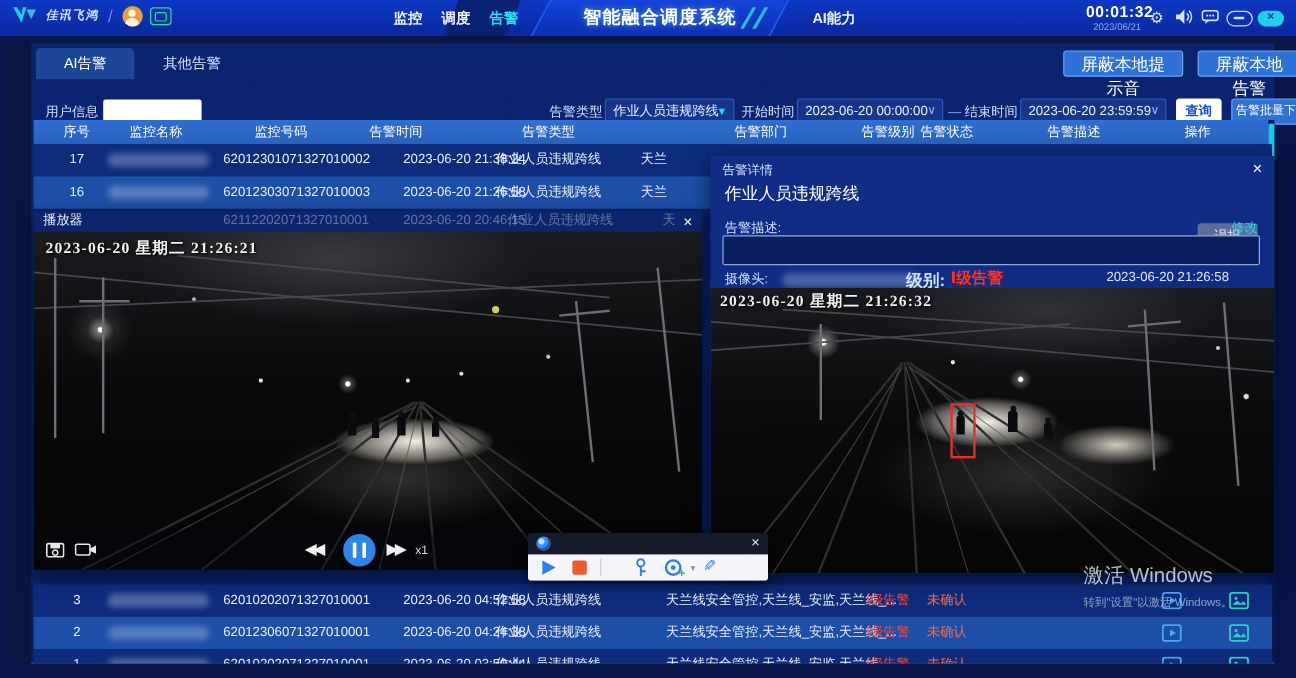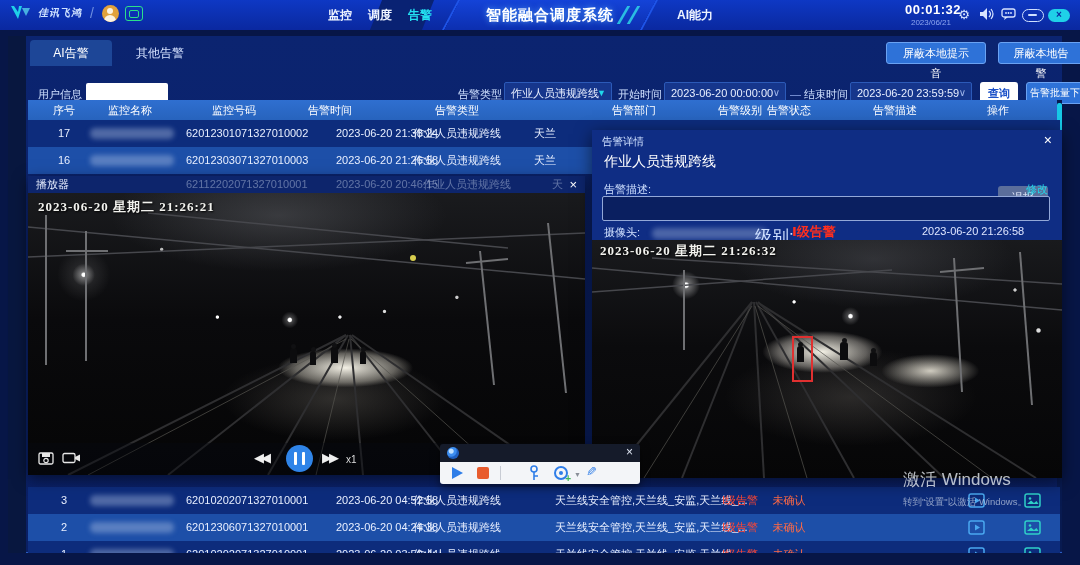--- a/index.html
+++ b/index.html
@@ -36,21 +36,21 @@
   .close-pill{position:absolute;top:9px;width:22px;height:13px;border-radius:8px;background:#1fd0e8;color:#0a2aa0;
     font-size:10px;font-weight:bold;text-align:center;line-height:12px;cursor:pointer;}
 
   
   .leftstrip{position:absolute;left:8px;top:36px;width:18px;height:517px;background:#08173f;}
   .panel{position:absolute;left:26px;top:36px;width:1036px;height:517px;background:linear-gradient(180deg,#0b2470,#0a1f63);border-bottom:1px solid #2a5cc0;}
 
   
   .tab{position:absolute;top:4px;height:26px;line-height:26px;text-align:center;font-size:12px;color:#d5e2ff;cursor:pointer;}
   .tab.act{background:#1d4697;border-radius:4px 4px 0 0;color:#fff;}
-  .act-btn{position:absolute;top:6px;height:22px;line-height:20px;text-align:center;font-size:11px;color:#fff;
+  .act-btn{position:absolute;top:6px;height:22px;line-height:20px;text-align:center;font-size:14px;color:#fff;
     background:#2e72d8;border:1px solid #6aa2f2;border-radius:3px;cursor:pointer;padding:0 13px;}
 
   
   .f-lab{position:absolute;top:48px;height:20px;line-height:20px;font-size:11px;color:#cfe0ff;}
   .f-input{position:absolute;top:47px;height:20px;background:#fff;border:none;border-radius:2px;padding:0 4px;font-size:11px;color:#223;}
   .f-field{position:absolute;top:46px;height:22px;background:#16368c;border:1px solid #2c5ab8;border-radius:2px;
     font-size:11px;color:#e8efff;line-height:20px;padding:0 6px;cursor:pointer;white-space:nowrap;}
   .f-field .car{position:absolute;right:5px;top:0;color:#20d6ea;font-size:9px;}
   .f-field .car.gray{color:#9db2e8;font-size:10px;}
   .q-btn{position:absolute;top:46px;height:22px;background:#fff;color:#1a50c8;font-weight:bold;font-size:11px;
@@ -127,21 +127,21 @@
   .d-head{position:absolute;left:10px;top:5px;font-size:10.5px;color:#cfe0ff;}
   .d-x{position:absolute;right:10px;top:2px;font-size:14px;color:#fff;cursor:pointer;}
   .d-title{position:absolute;left:12px;top:23px;font-size:14px;color:#fff;}
   .d-false{position:absolute;right:14px;top:20px;width:50px;height:22px;background:#5b6e9b;border-radius:3px;
     font-size:11px;color:#e8eeff;text-align:center;line-height:22px;cursor:pointer;margin-top:36px;}
   .d-desc{position:absolute;left:12px;top:52px;font-size:11px;color:#cfe0ff;}
   .d-mod{position:absolute;right:14px;top:52px;font-size:11px;color:#20d6ea;cursor:pointer;}
   .d-input{position:absolute;left:10px;top:66px;width:448px;height:25px;background:#0a1f60;border:1px solid #93a8d8;border-radius:2px;color:#fff;font-size:11px;padding:0 5px;}
   .d-cam{position:absolute;left:12px;top:95px;font-size:11px;color:#cfe0ff;}
   .d-camblur{position:absolute;left:60px;top:98px;width:115px;height:11px;border-radius:5px;background:rgba(190,205,235,.35);filter:blur(2.5px);}
-  .d-lvl-lab{position:absolute;left:163px;top:95px;font-size:17px;color:#cfe0ff;}
+  .d-lvl-lab{position:absolute;left:163px;top:95px;font-size:14px;color:#cfe0ff;font-weight:bold;}
   .d-lvl{position:absolute;left:200px;top:93px;font-size:13px;font-weight:bold;color:#ff2f1e;}
   .d-time{position:absolute;left:330px;top:95px;font-size:11px;color:#dfe6ff;}
   .d-video{position:absolute;left:0;top:110px;width:470px;height:238px;overflow:hidden;}
 
   
   .rec{position:absolute;left:440px;top:444px;width:200px;height:40px;z-index:30;box-shadow:0 3px 10px rgba(0,0,0,.5);border-radius:3px;overflow:hidden;}
   .rec-head{position:absolute;left:0;top:0;width:200px;height:18px;background:#151b2a;}
   .rec-logo{position:absolute;left:7px;top:3px;width:12px;height:12px;border-radius:50%;background:radial-gradient(circle at 35% 35%,#bfe0ff 0 2px,#3b8df0 3px 5px,#1e5fc0 6px);}
   .rec-x{position:absolute;right:7px;top:1px;color:#dfe6f2;font-size:12px;cursor:pointer;}
   .rec-body{position:absolute;left:0;top:18px;width:200px;height:22px;background:#f3f5f8;}

